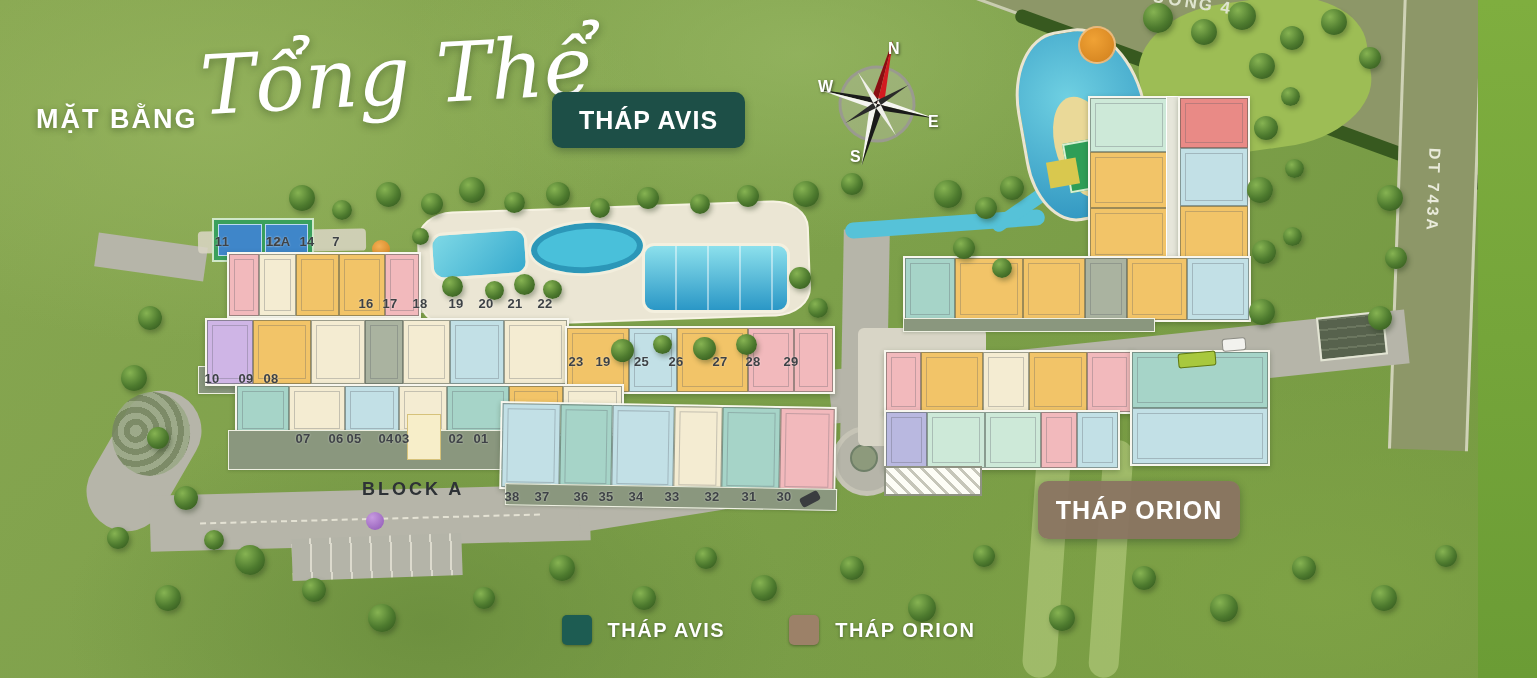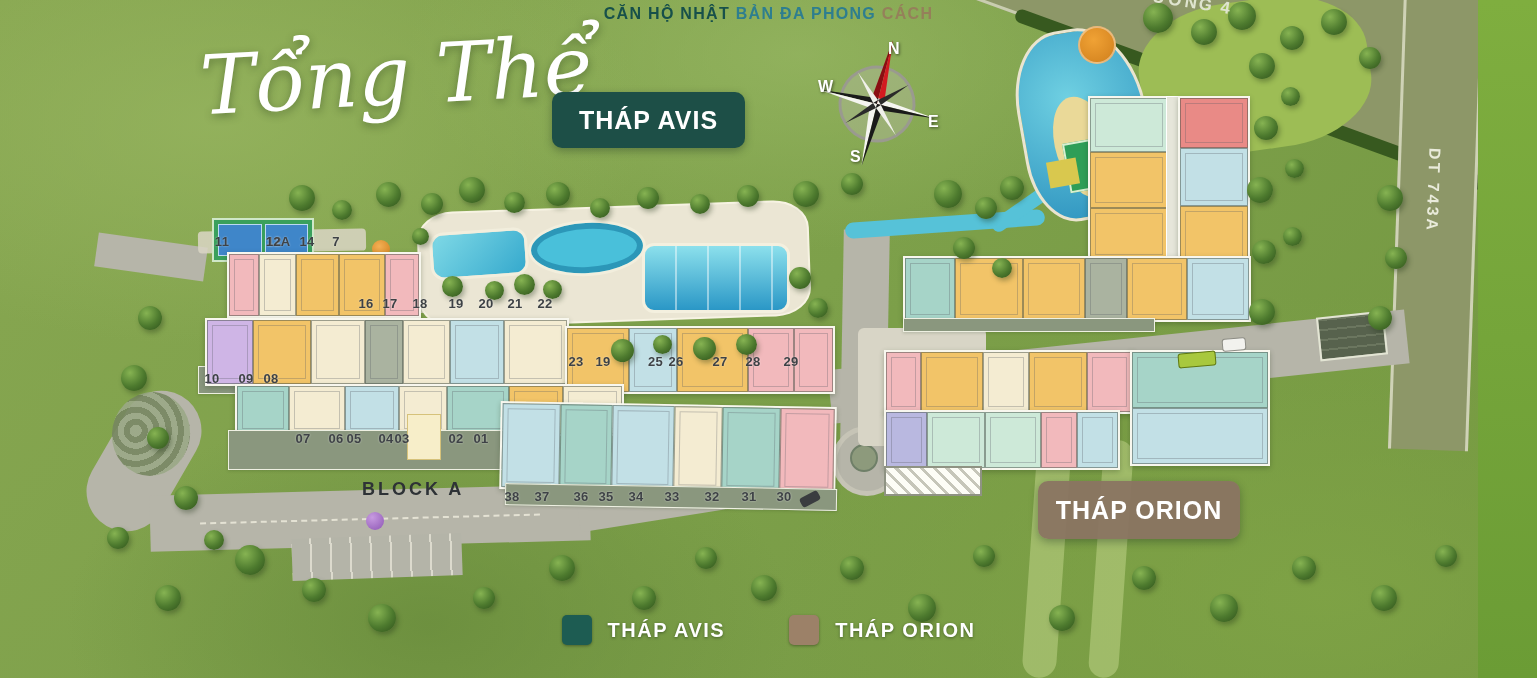--- a/index.html
+++ b/index.html
@@ -288,21 +288,21 @@
       <span class="u-label" style="left: 336px; top: 241px;">7</span>
       <span class="u-label" style="left: 366px; top: 303px;">16</span>
       <span class="u-label" style="left: 390px; top: 303px;">17</span>
       <span class="u-label" style="left: 420px; top: 303px;">18</span>
       <span class="u-label" style="left: 456px; top: 303px;">19</span>
       <span class="u-label" style="left: 486px; top: 303px;">20</span>
       <span class="u-label" style="left: 515px; top: 303px;">21</span>
       <span class="u-label" style="left: 545px; top: 303px;">22</span>
       <span class="u-label" style="left: 576px; top: 361px;">23</span>
       <span class="u-label" style="left: 603px; top: 361px;">19</span>
-      <span class="u-label" style="left: 636px; top: 361px; padding-left: 39px;">25</span>
+      <span class="u-label" style="left: 622px; top: 361px; padding-left: 39px;">25</span>
       <span class="u-label" style="left: 676px; top: 361px;">26</span>
       <span class="u-label" style="left: 720px; top: 361px;">27</span>
       <span class="u-label" style="left: 753px; top: 361px;">28</span>
       <span class="u-label" style="left: 791px; top: 361px;">29</span>
       <span class="u-label" style="left: 212px; top: 378px;">10</span>
       <span class="u-label" style="left: 246px; top: 378px;">09</span>
       <span class="u-label" style="left: 271px; top: 378px;">08</span>
       <span class="u-label" style="left: 303px; top: 438px;">07</span>
       <span class="u-label" style="left: 336px; top: 438px;">06</span>
       <span class="u-label" style="left: 354px; top: 438px;">05</span>
@@ -336,21 +336,21 @@
         <polygon points="36,46 62,68 58,72" fill="#f0f0ea"></polygon>
       <polygon points="88,98 62,76 66,72" fill="#f0f0ea"></polygon>
         <polygon points="36,98 62,76 58,72" fill="#2a2a2a"></polygon>
     </g>
   </svg>
   <span class="cdir" style="left:888px;top:40px;">N</span>
   <span class="cdir" style="left:818px;top:78px;">W</span>
   <span class="cdir" style="left:928px;top:113px;">E</span>
   <span class="cdir" style="left:850px;top:148px;">S</span>
 
-  <div class="tagline"><span style="color: rgb(23, 80, 74);">CĂN HỘ NHẬT </span><span style="color: rgb(46, 126, 143);">BẢN ĐA PHONG </span><span style="color: rgb(149, 128, 90);">CÁCH</span></div>
+  <div class="mb-label">MẶT BẰNG</div>
   <div class="script-title">Tổng Thể</div>
   <div class="badge badge-avis">THÁP AVIS</div>
   <div class="badge badge-orion">THÁP ORION</div>
   <div class="blockA">BLOCK A</div>
   <div class="dt">DT 743A</div>
   <div class="tpl">ƯƠNG 4</div>
 
   <div class="legend">
       <div class="legend-item">
         <span class="sw" style="background: rgb(29, 92, 82);"></span>

